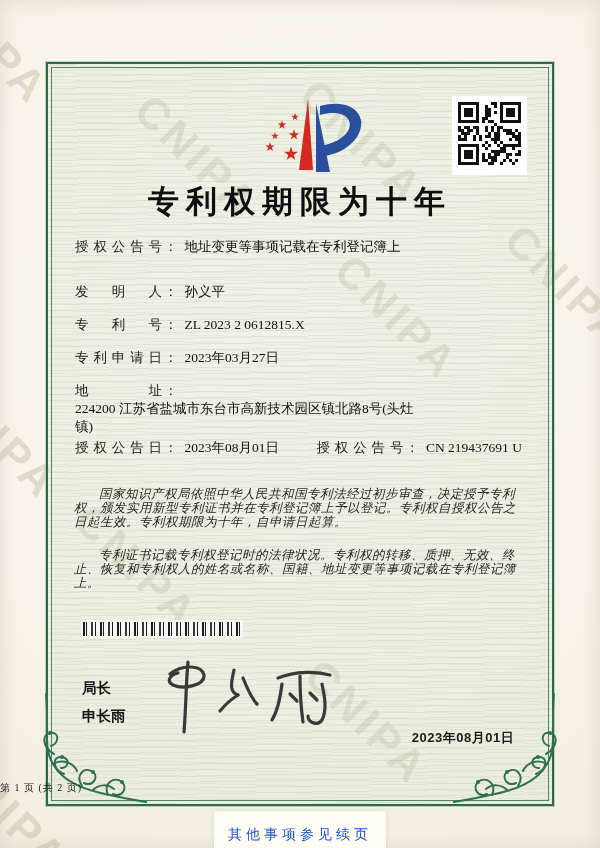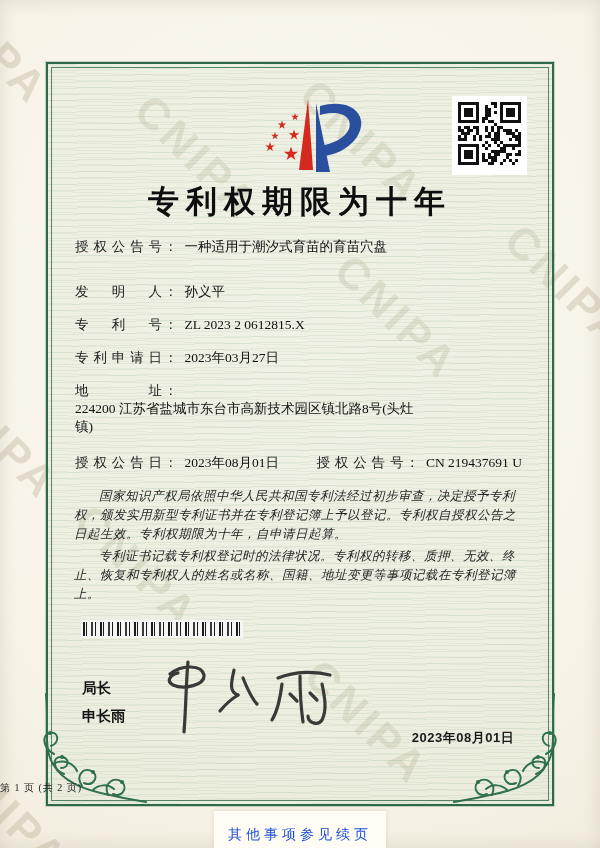--- a/index.html
+++ b/index.html
@@ -42,35 +42,35 @@
   .content { position:absolute; inset:0; z-index:4; }
   .cert-number { position:absolute; left:75px; top:99px; font-size:13.5px; letter-spacing:1px; color:#2a2a2a; }
   .logo { position:absolute; left:250px; top:94px; }
   .qr-box { position:absolute; left:452px; top:96px; background:#fff; padding:6px; }
   .doc-title {
     position:absolute; left:0; right:0; top:181px; text-align:center;
     font-size:31px; font-weight:700; letter-spacing:7px; color:#0e0e0e;
   }
   .fields { position:absolute; left:75px; top:238px; width:455px; font-size:13.5px; }
   .field-row { line-height:18px; }
-  .mb-xl { margin-bottom:27px; } .mb-md { margin-bottom:15px; } .mb-sm { margin-bottom:18px; }
+  .mb-xl { margin-bottom:27px; } .mb-md { margin-bottom:15px; } .mb-sm { margin-bottom:3px; }
   .flabel {
     display:inline-block; width:88px; vertical-align:top;
     text-align:justify; text-align-last:justify; letter-spacing:1px; color:#222;
   }
   .fcolon { display:inline-block; margin:0 7px 0 1px; vertical-align:top; color:#222; }
   .fvalue { display:inline-block; vertical-align:top; color:#111; max-width:348px; }
   .pair2 { margin-left:34px; }
   .legal {
     position:absolute; left:74px; top:487px; width:452px;
-    font-size:12.5px; line-height:19px; font-style:italic; color:#262626;
+    font-size:12.5px; line-height:14px; font-style:italic; color:#262626;
     letter-spacing:.5px;
   }
   .legal p { text-indent:2em; }
-  .legal p + p { margin-top:3px; }
+  .legal p + p { margin-top:19px; }
   .barcode {
     position:absolute; left:83px; top:622px; width:158px; height:14px;
     background:
       repeating-linear-gradient(90deg,
         #1c1c1c 0 2px, #f6f6f4 2px 3px,
         #1c1c1c 3px 4px, #f6f6f4 4px 8px,
         #3a3a3a 8px 10px, #f6f6f4 10px 12px,
         #1c1c1c 12px 13px, #f6f6f4 13px 17px);
     box-shadow:0 0 0 2px #f6f6f4;
   }
@@ -296,21 +296,21 @@
           <rect x="0" y="14" width="7" height="7" fill="#111"></rect>
           <rect x="1" y="15" width="5" height="5" fill="#fff"></rect>
           <rect x="2" y="16" width="3" height="3" fill="#111"></rect>
         </svg>
     </div>
 
     <div class="doc-title">专利权期限为十年</div>
 
     <div class="fields">
       <div class="field-row mb-xl">
-        <span class="flabel">授权公告号</span><span class="fcolon">：</span><span class="fvalue">一种适用于潮汐式育苗的育苗穴盘</span>
+        <span class="flabel">授权公告号</span><span class="fcolon">：</span><span class="fvalue">地址变更等事项记载在专利登记簿上</span>
       </div>
       <div class="field-row mb-md">
         <span class="flabel">发明人</span><span class="fcolon">：</span><span class="fvalue">孙义平</span>
       </div>
       <div class="field-row mb-md">
         <span class="flabel">专利号</span><span class="fcolon">：</span><span class="fvalue">ZL 2023 2 0612815.X</span>
       </div>
       <div class="field-row mb-md">
         <span class="flabel">专利申请日</span><span class="fcolon">：</span><span class="fvalue">2023年03月27日</span>
       </div>

